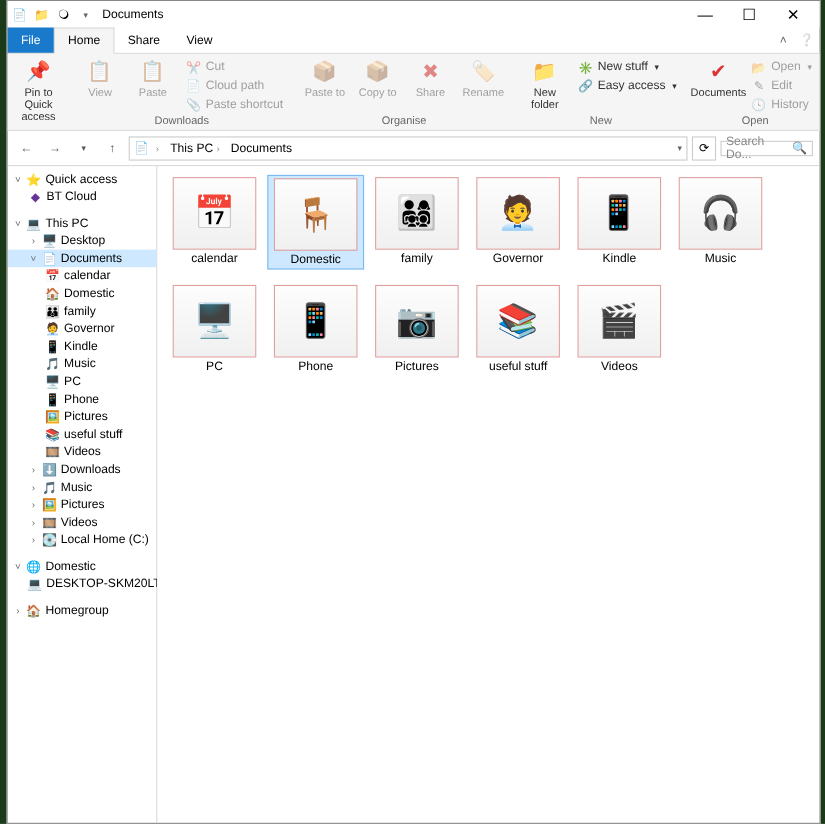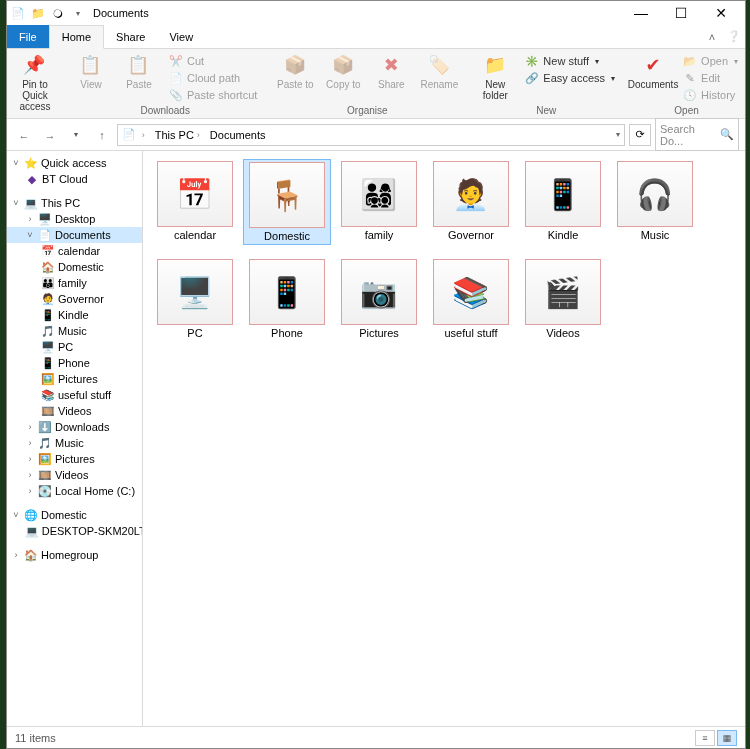--- a/index.html
+++ b/index.html
@@ -29,21 +29,21 @@
 .smallbtn { display: flex; align-items: center; gap: 4px; padding: 1px 4px; color: #333; font-size: 10px; white-space: nowrap; }
 .smallbtn .icon { width: 14px; height: 14px; display:inline-flex;align-items:center;justify-content:center; font-size: 11px; }
 .disabled { opacity: 0.45; }
 .navbar { height: 32px; display: flex; align-items: center; gap: 4px; padding: 0 6px; border-bottom: 1px solid #dadada; }
 .navbtn { width: 22px; height: 22px; display: flex; align-items: center; justify-content: center; color: #555; }
 .addr { flex: 1; height: 22px; border: 1px solid #ccc; display: flex; align-items: center; padding: 0 4px; gap: 2px; }
 .crumb { padding: 0 4px; display: flex; align-items: center; gap: 3px; }
 .crumb .sep { color: #888; font-size: 9px; }
 .addr .end { margin-left: auto; display:flex; gap:4px; }
 .refresh { width: 22px; height: 22px; border: 1px solid #ccc; display: flex; align-items: center; justify-content: center; }
-.search { width: 84px; height: 33px; border: 1px solid #ccc; display: flex; align-items: center; padding: 0 4px; color: #888; }
+.search { width: 84px; height: 14px; border: 1px solid #ccc; display: flex; align-items: center; padding: 0 4px; color: #888; }
 .search .sicon { margin-left: auto; }
 .content { flex: 1; display: flex; min-height: 0; }
 .tree { width: 136px; border-right: 1px solid #dadada; overflow-y: auto; padding: 4px 0; }
 .tnode { display: flex; align-items: center; gap: 3px; padding: 1px 4px; white-space: nowrap; }
 .tnode .tw { width: 10px; color: #666; font-size: 9px; display: inline-flex; justify-content: center; }
 .tnode .ti { width: 14px; height: 14px; display: inline-flex; align-items: center; justify-content: center; font-size: 11px; }
 .tnode.sel { background: #cde8ff; }
 .main { flex: 1; overflow: auto; padding: 8px; }
 .grid { display: flex; flex-wrap: wrap; gap: 12px 4px; align-content: flex-start; }
 .item { width: 88px; display: flex; flex-direction: column; align-items: center; gap: 2px; padding: 2px; }
@@ -387,20 +387,14 @@
             <div class="name">useful stuff</div>
           </div>
           <div class="item">
             <div class="thumb">🎬</div>
             <div class="name">Videos</div>
           </div>
         </div>
     </div>
   </div>
 
-  <div class="status">
-    <span>11 items</span>
-    <span class="spacer"></span>
-    <div class="viewbtn">≡</div>
-    <div class="viewbtn active">▦</div>
-  </div>
 
 </div>
 
 </body></html>

